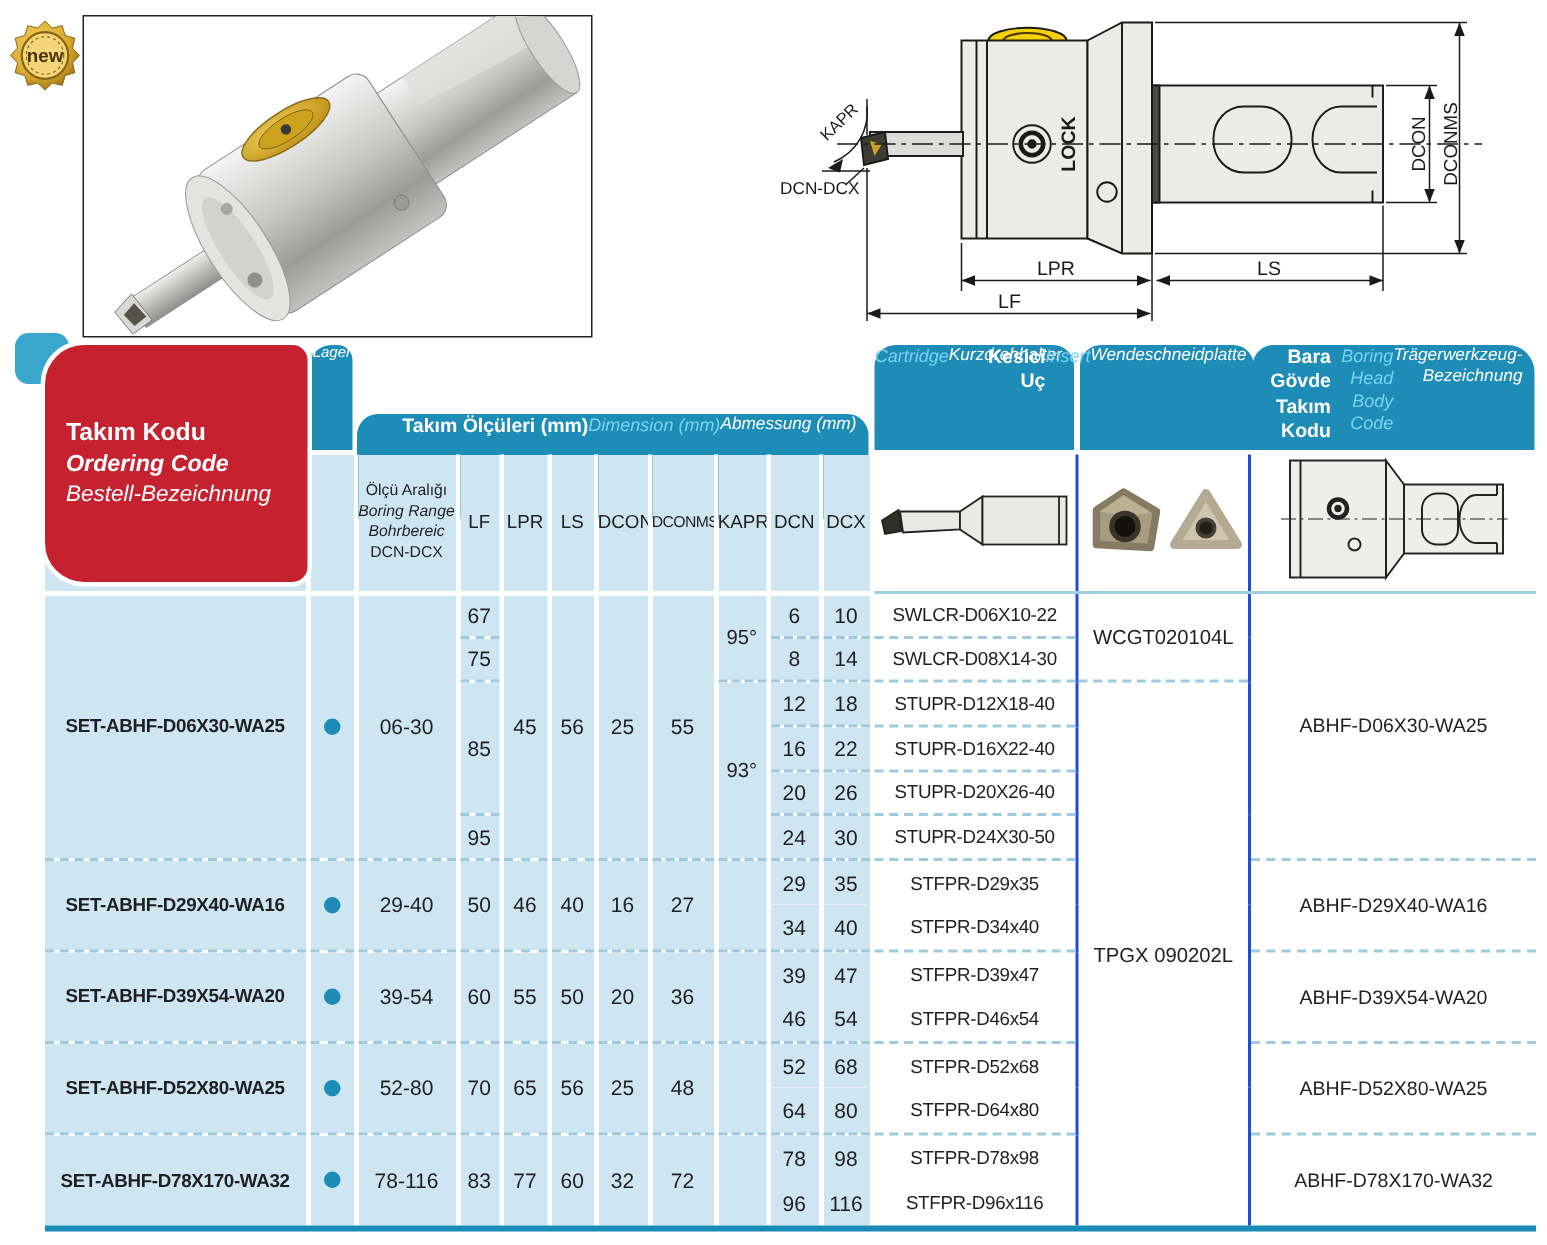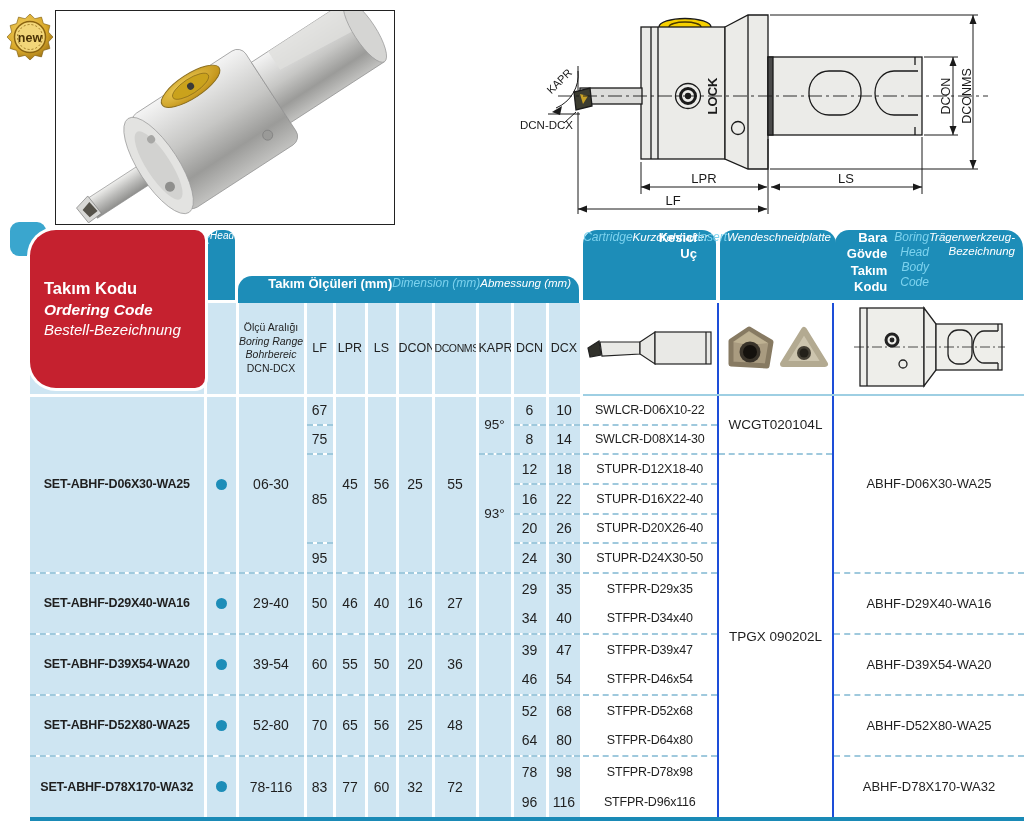--- a/index.html
+++ b/index.html
@@ -198,21 +198,21 @@
     <text x="449" y="92" transform="rotate(-90 449 92)" text-anchor="middle" dominant-baseline="central" font-size="12.5" fill="#1a1a1a">DCONMS</text>
   </svg>
 
   <div class="corner-tab"></div>
 
   <div class="tableblock">
 
     <div class="band-tab tab-stock">
       <div class="l1">Stok</div>
       <div class="l2">Stock</div>
-      <div class="l3">Head</div>
+      <div class="l3">Lager</div>
     </div>
     <div class="band-tab tab-dims">
       <div class="l1">Takım Ölçüleri (mm)</div>
       <div class="l2">Dimension (mm)</div>
       <div class="l3">Abmessung (mm)</div>
     </div>
     <div class="band-tab tab-cart">
       <div class="l1">Kartuş</div>
       <div class="l2">Cartridge</div>
       <div class="l3">Kurzdrehhalter</div>

